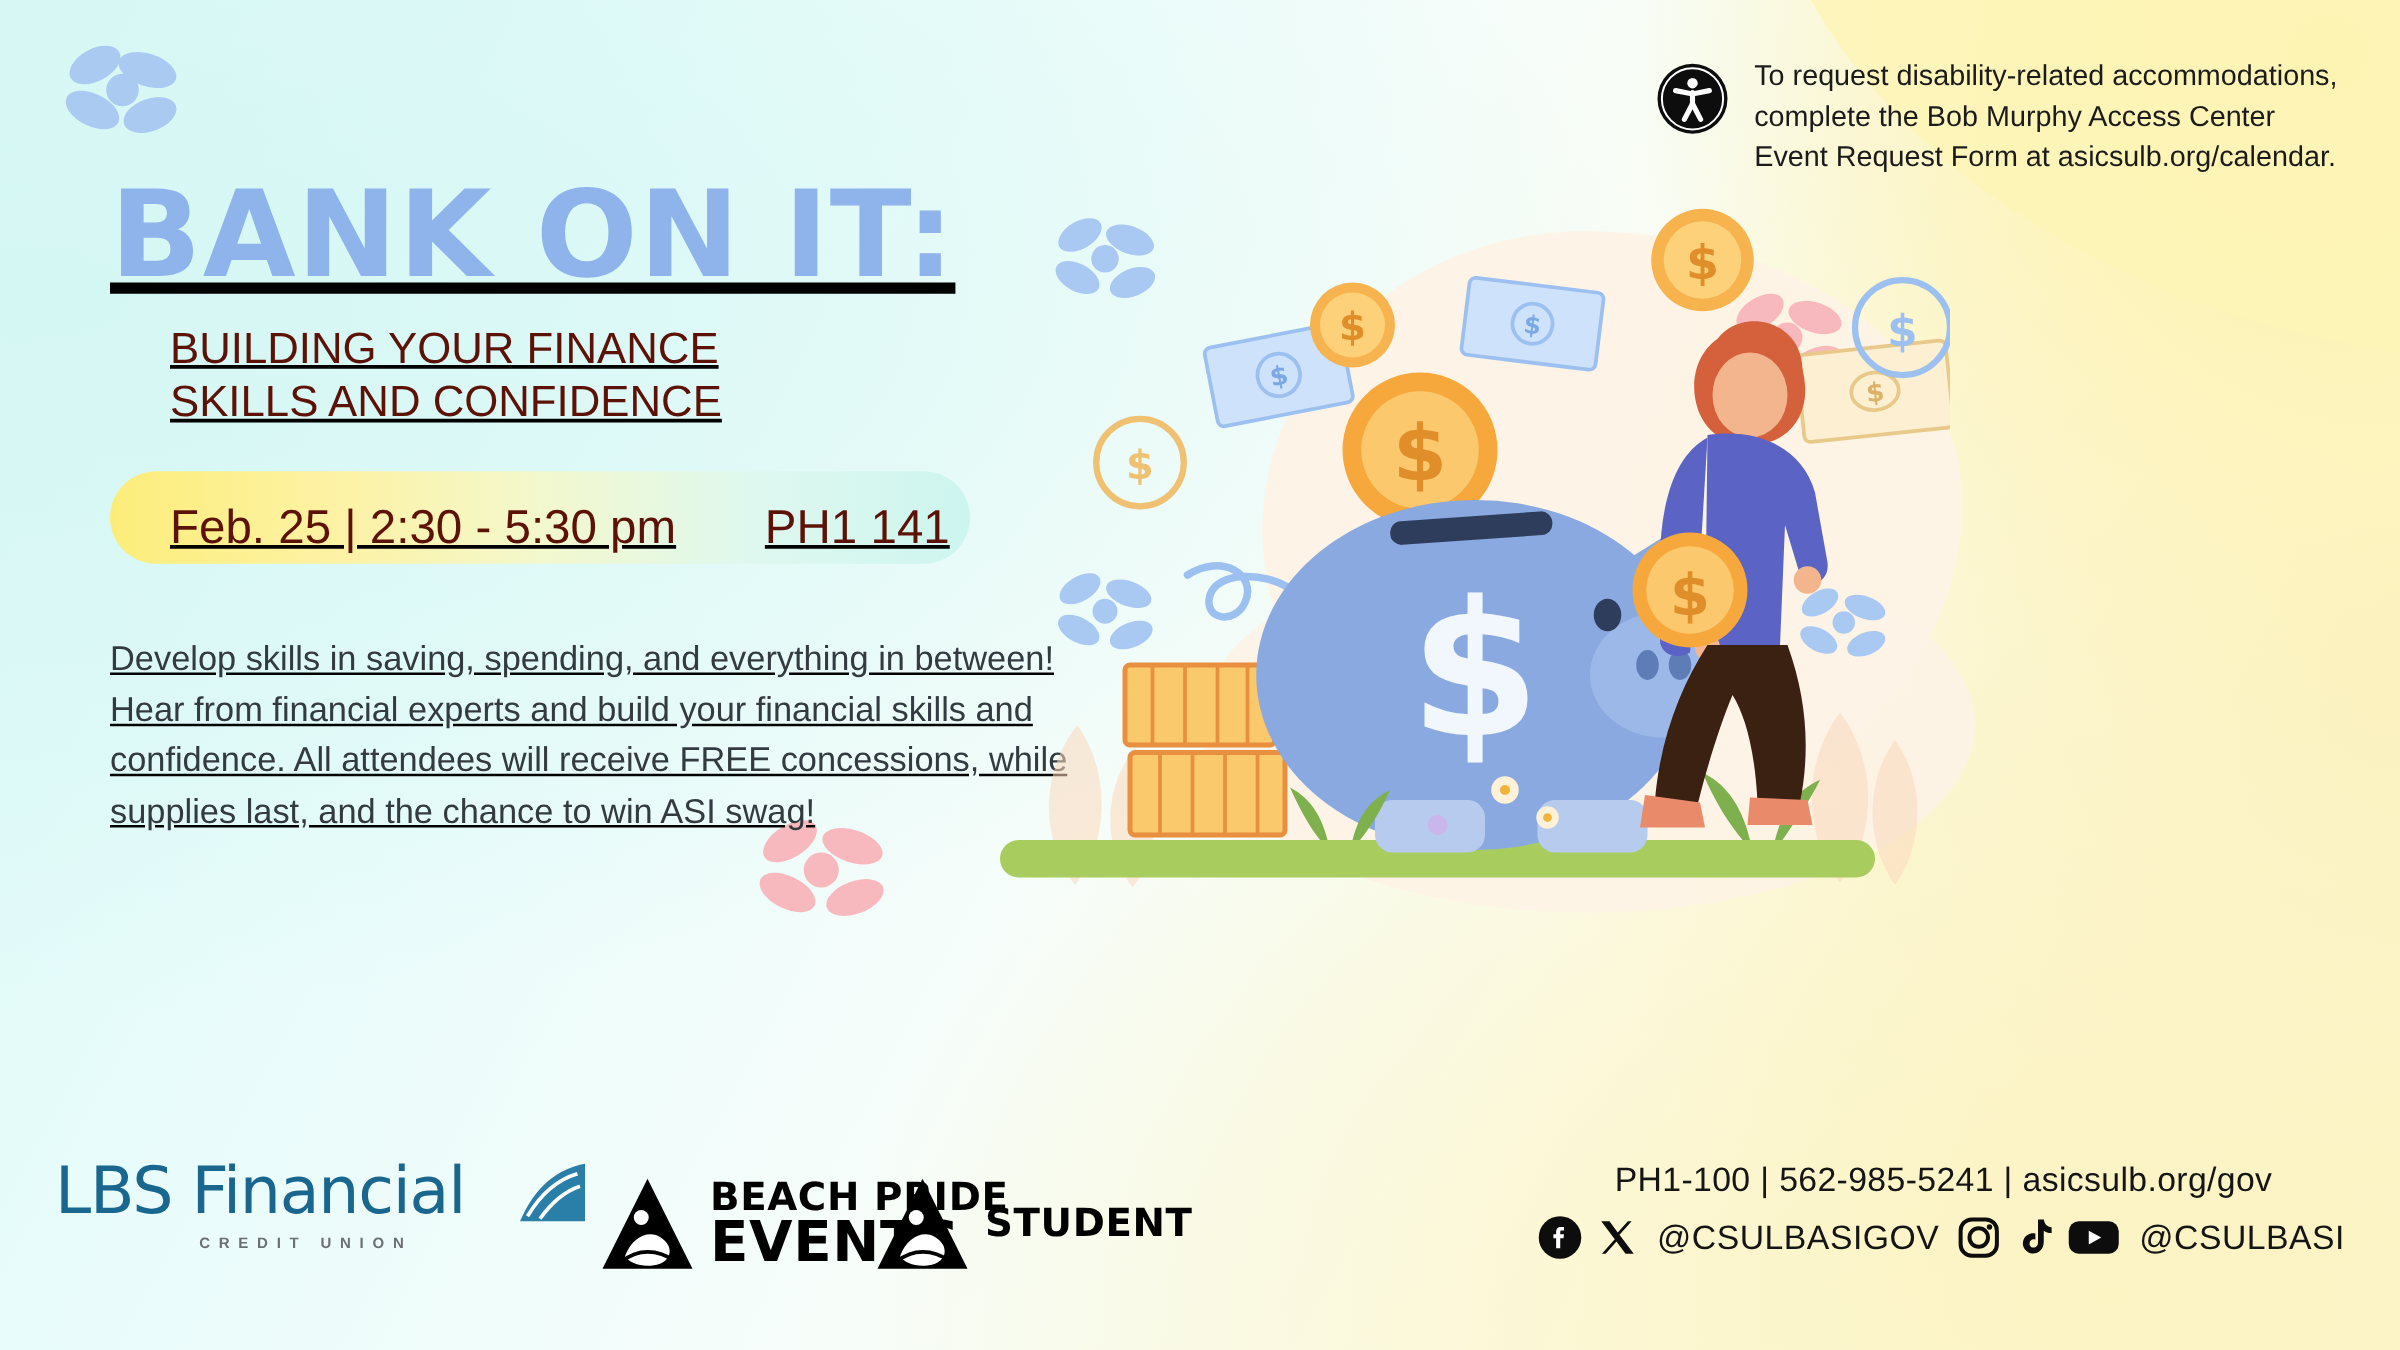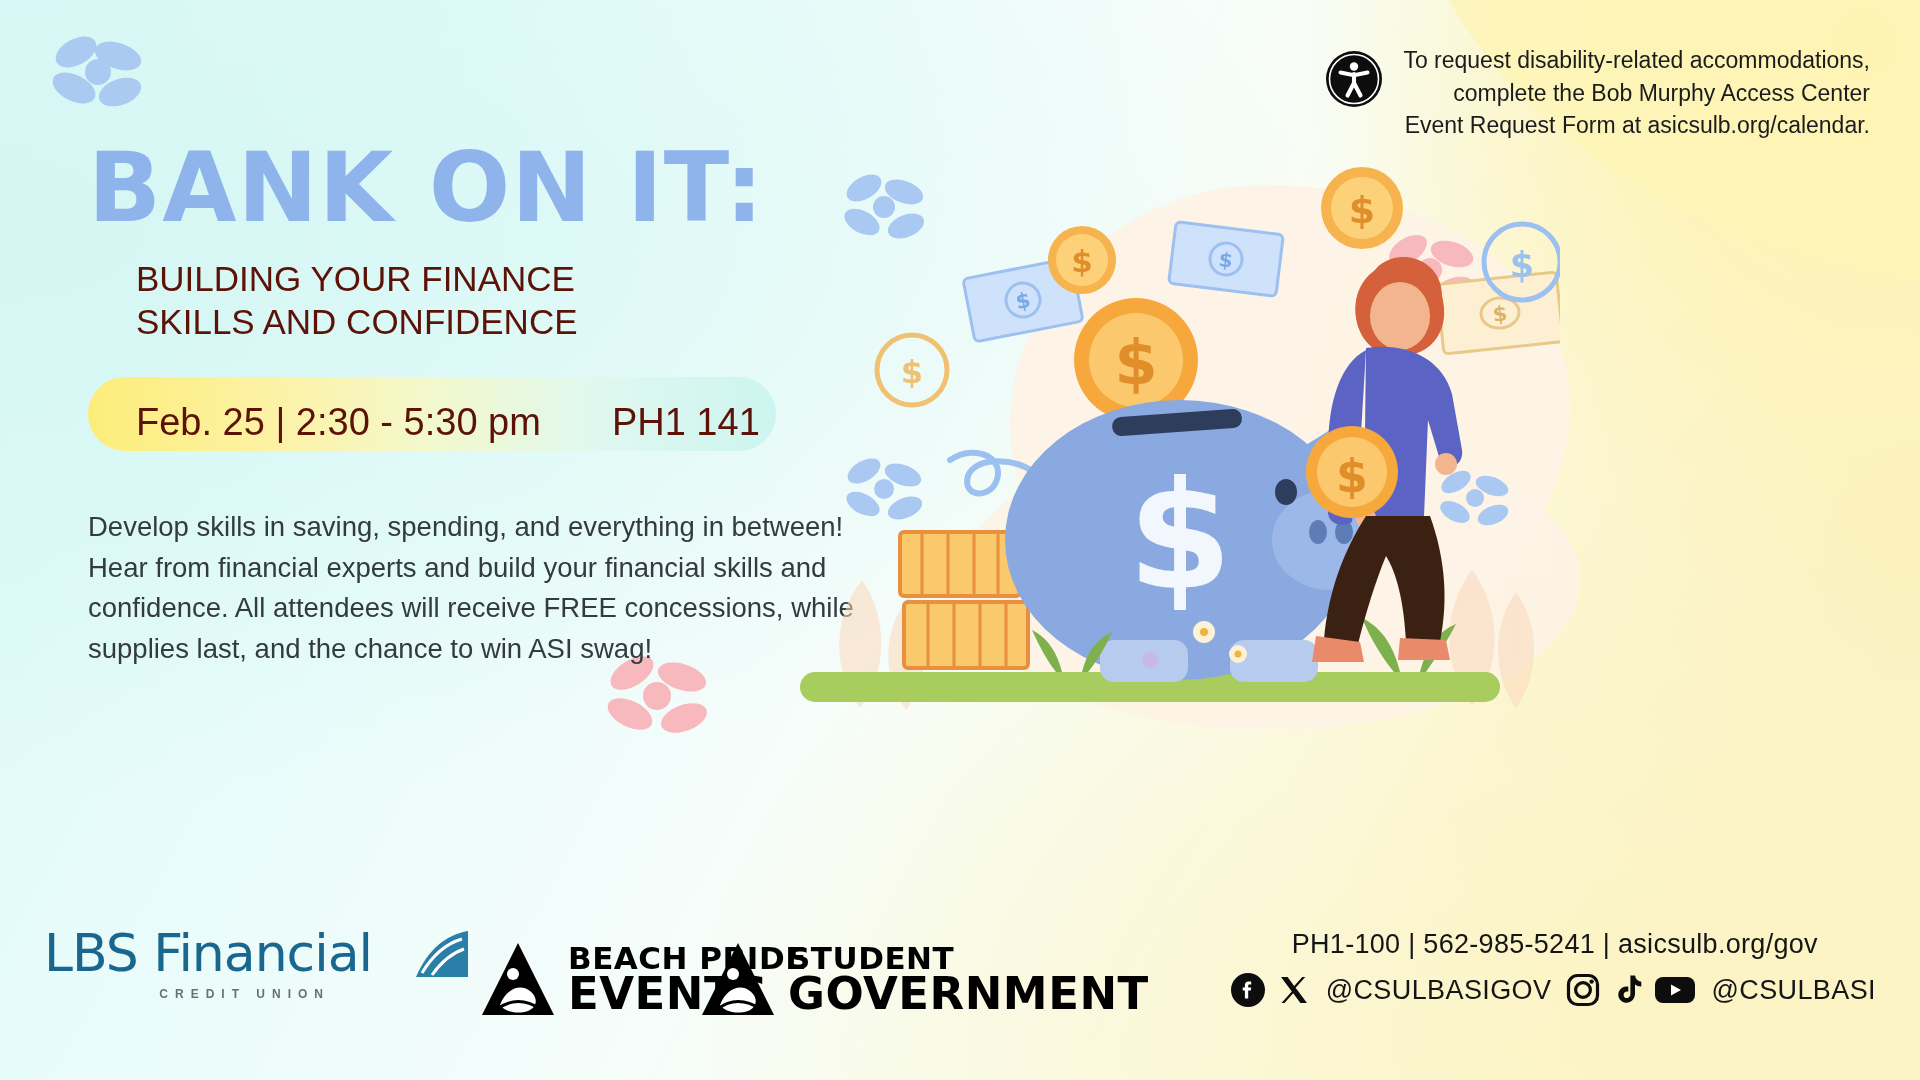--- a/index.html
+++ b/index.html
@@ -28,21 +28,21 @@
   .blob-tr {
     position:absolute; top:-180px; right:-120px; width:640px; height:470px;
     background:#fdf4b6; border-radius:0 0 0 100%;
     opacity:.85;
   }
 
   
   .flower { position:absolute; }
 
   
-  #left { position:absolute; left:88px; top:140px; width:760px; }
+  #left { position:absolute; left:88px; top:140px; width:760px;text-decoration:underline; }
 
   #title-main {
     font-size:96px; font-weight:700; letter-spacing:1px;
     color:#8fb4ec; line-height:1.0;
     font-family:"DejaVu Sans", sans-serif;
   }
   #title-sub {
     margin-top:22px;
     font-size:35px; font-weight:400; line-height:1.22;
     color:#5c1207; letter-spacing:0px;
@@ -66,21 +66,21 @@
     width:710px;
   }
   #body-copy div { white-space:nowrap; }
 
   
   #access {
     position:absolute; right:50px; top:44px;
     display:flex; align-items:flex-start; gap:20px;
   }
   #access-icon { flex:0 0 auto; margin-top:6px; }
-  #access-text { font-size:23px; line-height:1.42; color:#1b1b1b; text-align:right; }
+  #access-text { font-size:23px; line-height:1.42; color:#1b1b1b; text-align:left; }
 
   
   #art { position:absolute; left:800px; top:120px; width:760px; height:620px; }
 
   
   #footer { position:absolute; left:0; right:0; bottom:0; height:175px; }
 
   #lbs { position:absolute; left:44px; top:22px; }
   #lbs-word { font-size:52px; font-weight:400; color:#19678f; letter-spacing:-1px;
               font-family:"DejaVu Sans", sans-serif; line-height:1; }
@@ -338,21 +338,20 @@
 
     <div class="asi-logo" id="sg">
       <svg width="76" height="78" viewBox="0 0 76 78">
         <path d="M38 2 L74 74 L2 74 Z" fill="#000"></path>
         <circle cx="33" cy="33" r="6" fill="#fff"></circle>
         <path d="M20 64 C26 48 40 42 50 50 C58 56 58 66 48 70 C36 74 24 70 20 64 Z" fill="#fff"></path>
         <path d="M18 68 C30 58 46 58 60 68" stroke="#000" stroke-width="3" fill="none"></path>
       </svg>
       <div class="asi-text">
         <div class="asi-l1">STUDENT</div>
-        <div class="asi-l2">GOVERNMENT</div>
       </div>
     </div>
 
     <div id="contact">
       <div id="contact-line1">PH1-100  |  562-985-5241  |  asicsulb.org/gov</div>
       <div id="social-row">
 
         <svg width="36" height="36" viewBox="0 0 36 36">
           <circle cx="18" cy="18" r="17" fill="#0d0d0d"></circle>
           <path d="M21.2 12.4h-2.0c-0.6 0-1.0 0.4-1.0 1.1v1.9h3.0l-0.4 3.2h-2.6v8.0h-3.3v-8.0h-2.2v-3.2h2.2v-2.3c0-2.2 1.4-3.6 3.5-3.6h2.8z" fill="#fff"></path>

